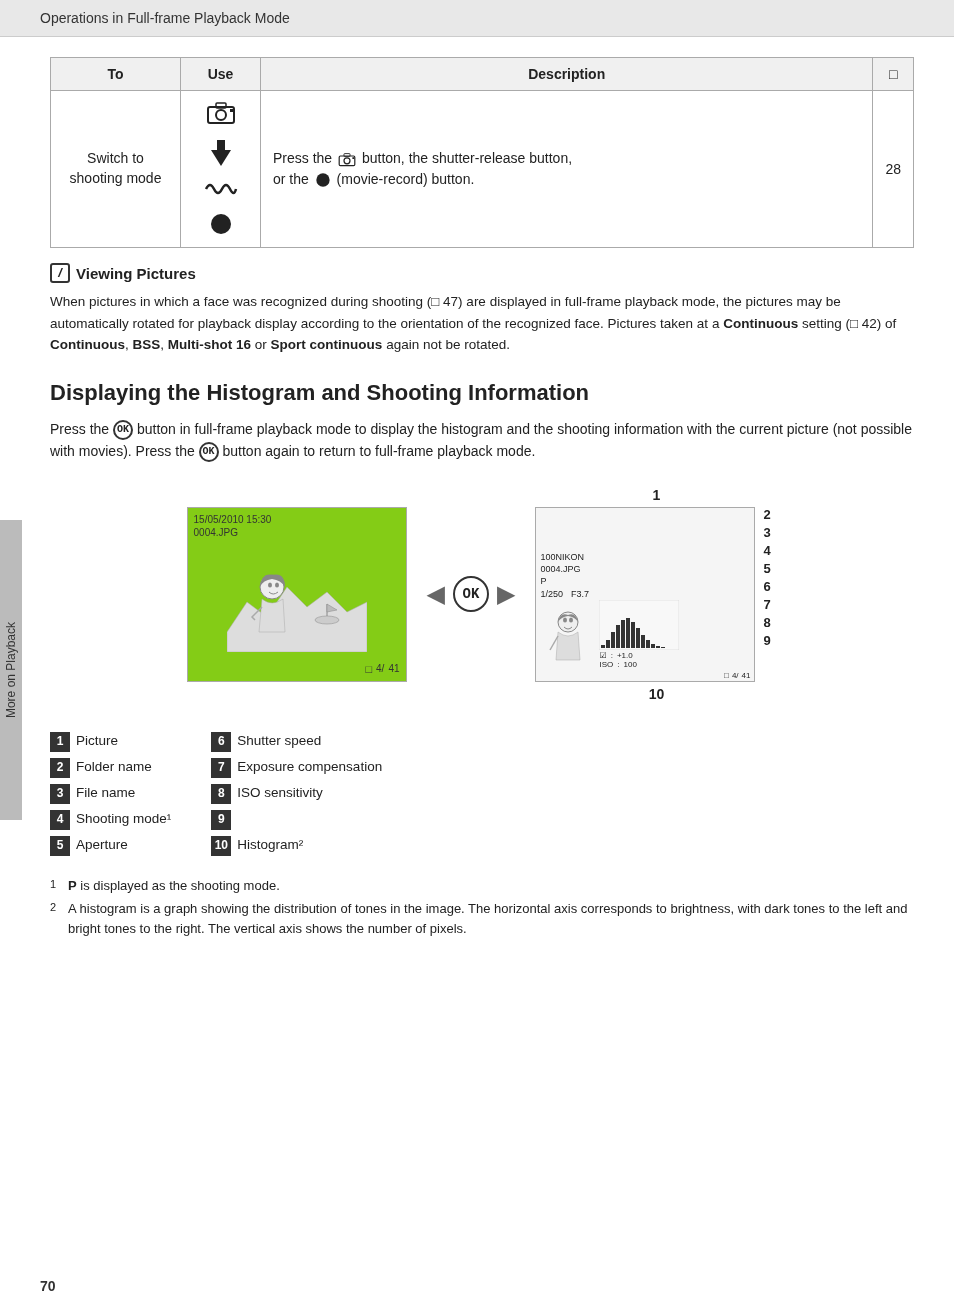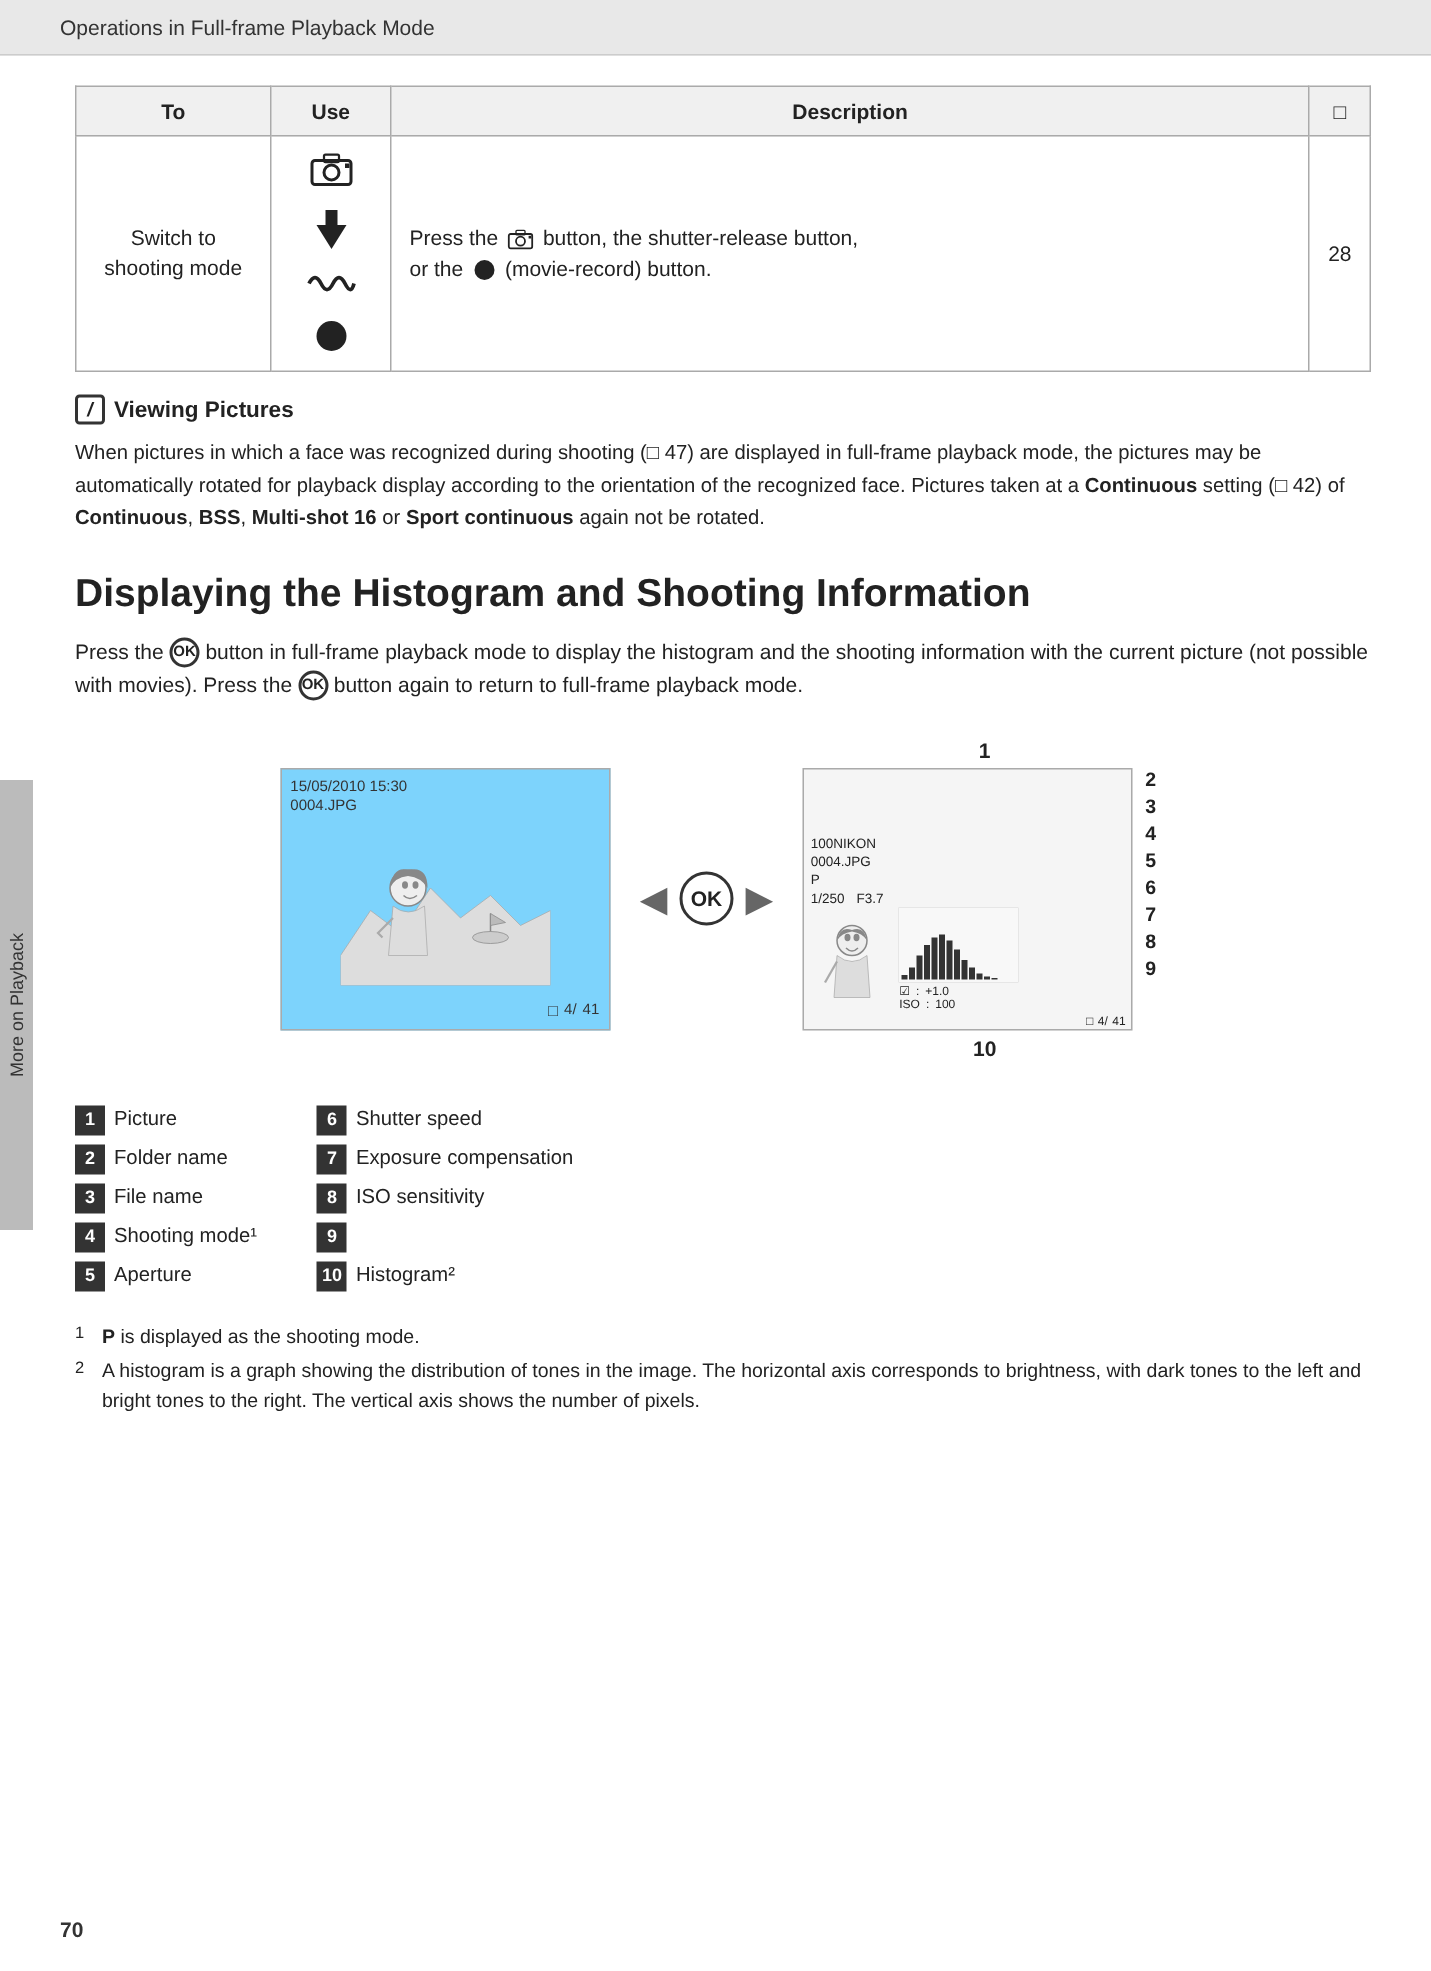--- a/index.html
+++ b/index.html
@@ -125,38 +125,38 @@
       font-size: 13.5px;
       line-height: 1.6;
       color: #222;
     }
     .note-text strong {
       font-weight: bold;
     }
 
     
     .section-heading {
-      font-size: 26px;
+      font-size: 22px;
       font-weight: bold;
       margin-bottom: 12px;
       margin-top: 10px;
     }
     .section-intro {
       font-size: 14px;
       line-height: 1.6;
       margin-bottom: 24px;
     }
 
     
     .img-box-left {
       width: 220px;
       height: 175px;
       border: 1px solid #aaa;
       position: relative;
-      background: #7dd3fc;
+      background: #84cc16;
       overflow: hidden;
       flex-shrink: 0;
     }
 
     
     .img-box-right {
       width: 220px;
       height: 175px;
       border: 1px solid #aaa;
       position: relative;
@@ -262,20 +262,21 @@
       display: inline-flex;
       align-items: center;
       justify-content: center;
       width: 20px;
       height: 20px;
       border: 2px solid #333;
       border-radius: 50%;
       font-size: 10px;
       font-weight: bold;
       vertical-align: middle;
+      font-family: Liberation Mono, monospace;
     }
 
     
     .left-img-content {
       padding: 6px;
       height: 100%;
       display: flex;
       flex-direction: column;
     }
     .left-img-timestamp {

